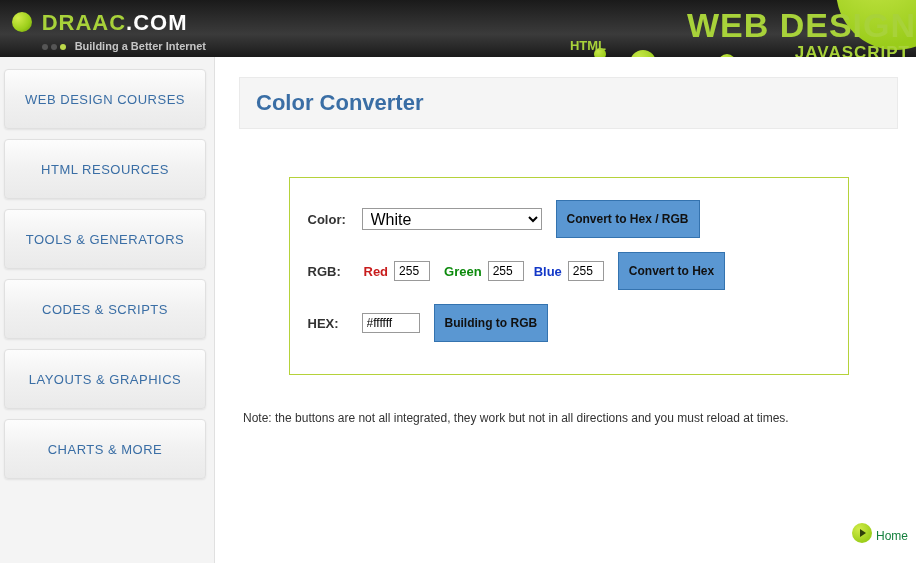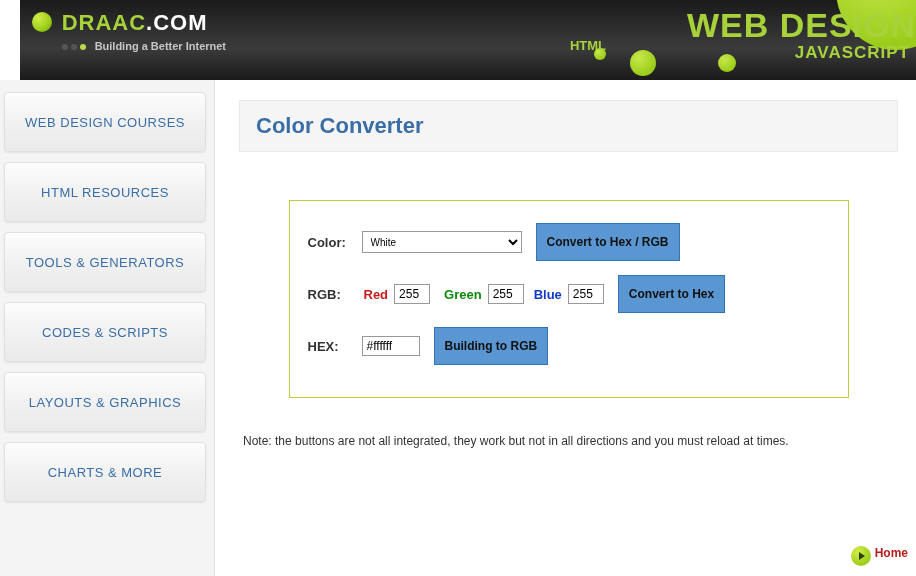--- a/index.html
+++ b/index.html
@@ -6,25 +6,24 @@
 body {
   font-family: Tahoma, Verdana, Arial, sans-serif;
   font-size: 13px;
   background: #fff;
   width: 916px;
   height: 576px;
   overflow: hidden;
   position: relative;
 }
 .header {
-  height: 80px;
+  height: 57px;
   background: linear-gradient(to bottom, #1a1a1a 0%, #2b2b2b 30%, #3b3b3b 60%, #1a1a1a 100%);
   position: relative;
   overflow: hidden;
-  margin-left: 20px;
 }
 .logo-area {
   position: absolute;
   left: 12px;
   top: 10px;
   color: #fff;
 }
 .logo-dot {
   width: 20px;
   height: 20px;
@@ -148,24 +147,24 @@
   border: 1px solid #b5d23a;
   background: #fff;
   padding: 14px 18px 18px 18px;
 }
 .row { margin: 8px 0 14px 0; display: flex; align-items: center; flex-wrap: wrap; gap: 6px; }
 .row label.lead { font-weight: bold; color: #333; width: 48px; }
 .row .red { color: #c81c1c; font-weight: bold; margin-left: 2px; }
 .row .green { color: #0c8a0c; font-weight: bold; margin-left: 8px; }
 .row .blue { color: #1338c8; font-weight: bold; margin-left: 4px; }
 select.color-select {
-  width: 160px;
+  width: 180px;
   height: 22px;
   padding: 1px 4px;
-  font-size: 10px;
+  font-size: 16px;
   border: 1px solid #999;
   background: #fff;
 }
 input.num {
   width: 36px;
   height: 20px;
   padding: 1px 4px;
   font-size: 12px;
   border: 1px solid #999;
 }
@@ -191,25 +190,25 @@
   margin-top: 36px;
   color: #333;
   font-size: 12px;
   padding: 0 4px;
 }
 .home-link {
   position: absolute;
   right: 8px;
   bottom: 20px;
   display: flex;
-  align-items: flex-start;
+  align-items: flex-end;
   gap: 4px;
-  color: #b91c1c;
-  font-size: 12px;
-  font-weight: bold;
+  color: #15803d;
+  font-size: 12px;
+  font-weight: normal;
 }
 .play-icon {
   width: 20px; height: 20px;
   border-radius: 50%;
   background: radial-gradient(circle at 35% 30%, #d2ec4a, #9cce1a 70%);
   display: flex; align-items: center; justify-content: center;
 }
 .play-icon::after {
   content: '';
   display: block;

